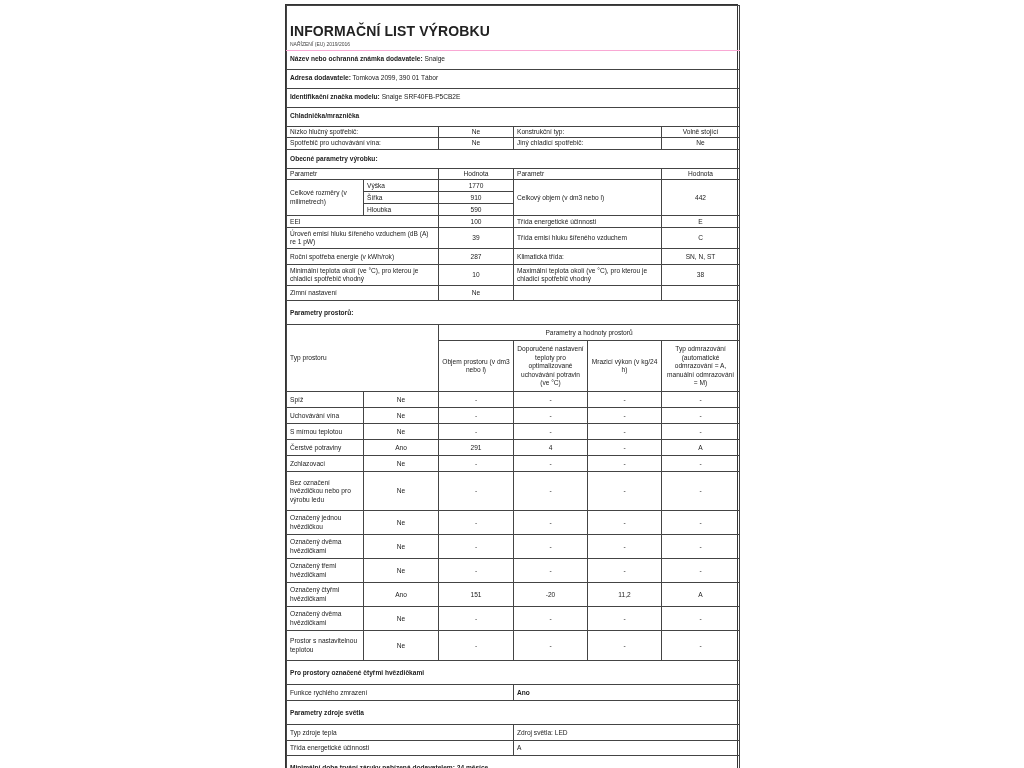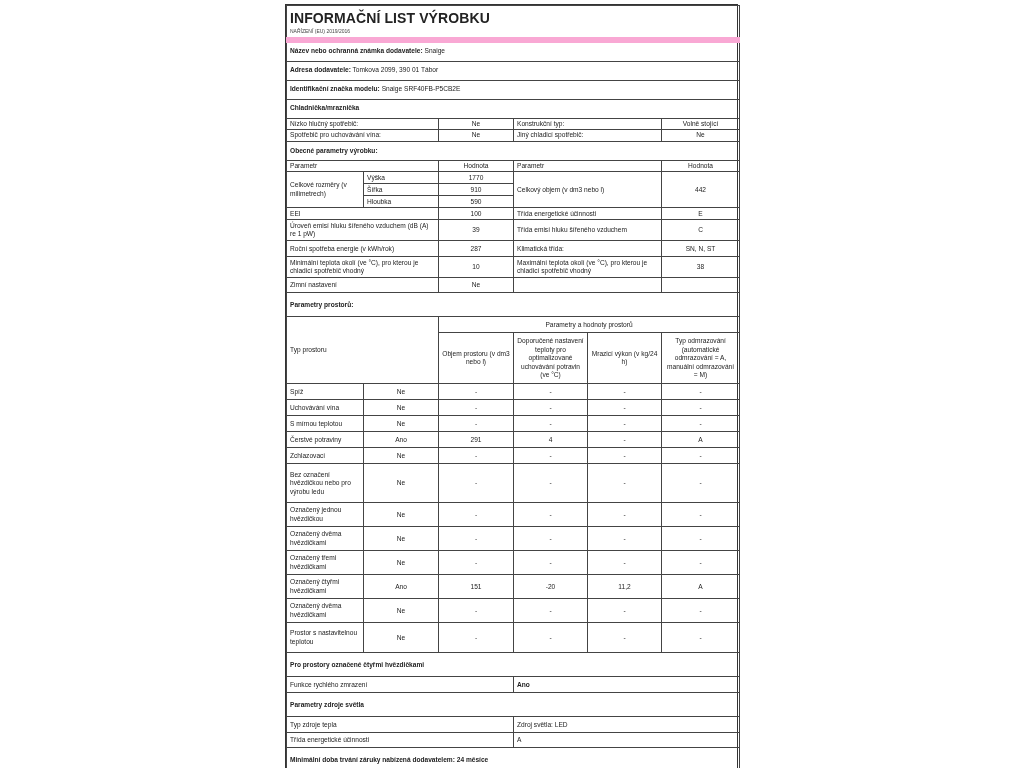--- a/index.html
+++ b/index.html
@@ -3,21 +3,21 @@
 <meta charset="utf-8">
 <style>
   html, body { margin:0; padding:0; background:#ffffff; }
   body { width:1024px; height:768px; position:relative; overflow:hidden;
          font-family:"Liberation Sans", sans-serif; color:#222; }
   .sheet { position:absolute; left:285px; top:4px; width:453px; border:1px solid #333; box-sizing:border-box; }
   table { border-collapse:collapse; width:100%; table-layout:fixed; font-size:6.6px; line-height:1.3; }
   td { border:1px solid #444; padding:1px 3px; vertical-align:middle; overflow:hidden; }
   .c { text-align:center; }
   .b { font-weight:bold; }
-  .title-cell { border-bottom:6px solid #f9a8d4; padding:3px 3px 2px 3px; }
+  .title-cell { border-bottom:1px solid #f9a8d4; padding:16px 3px 2px 3px; }
   .title { font-size:14px; font-weight:bold; letter-spacing:0.1px; }
   .reg { font-size:5px; color:#444; margin-top:1px; }
   .secrow td { height:16px; }
   .row11 td { height:9px; }
   .row8 td { height:8.5px; }
   .tall td { height:18px; }
   .r13 td { height:13px; }
   .r12 td { height:12px; }
   .r21 td { height:21px; }
   .r27 td { height:27px; }

